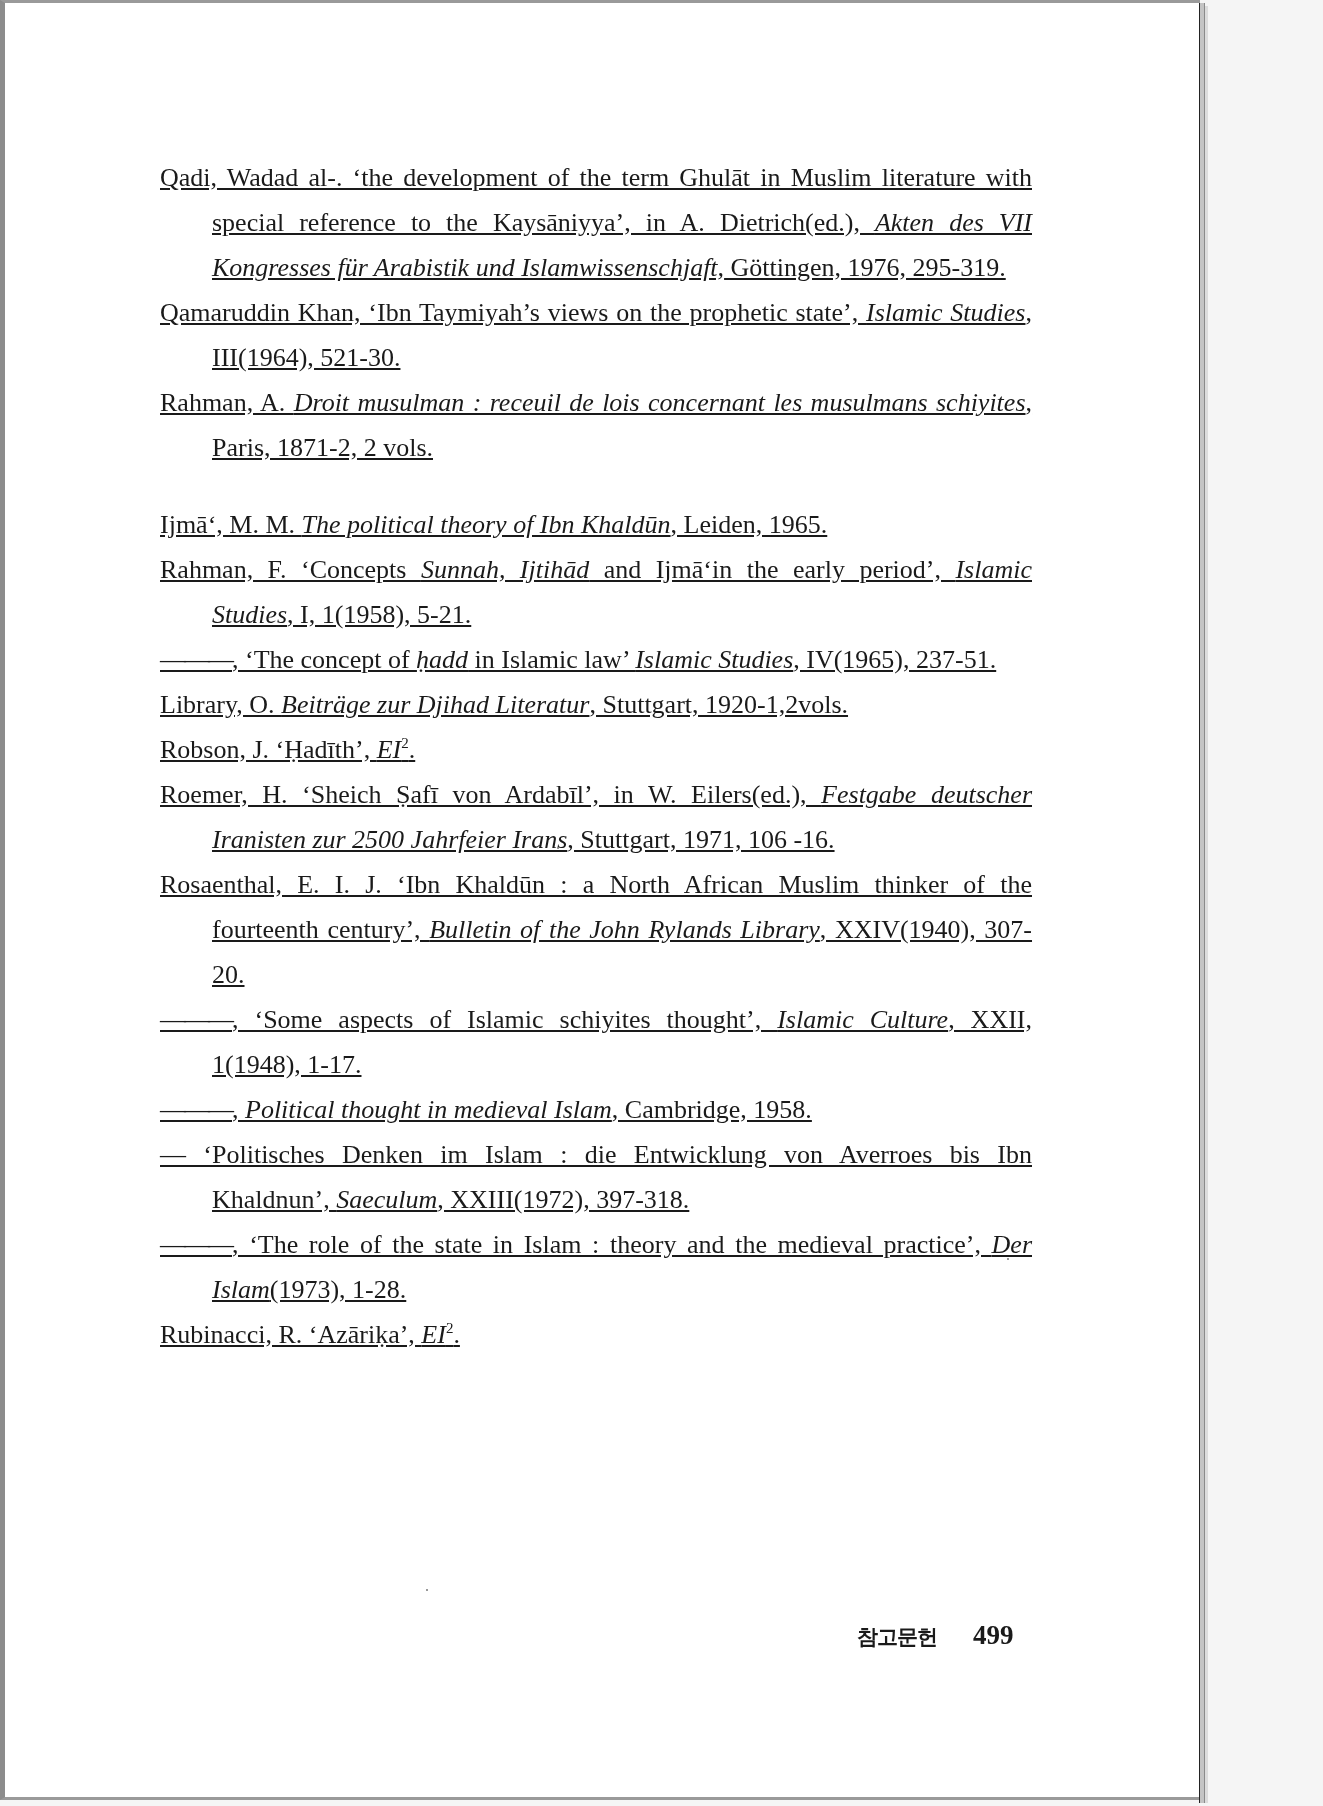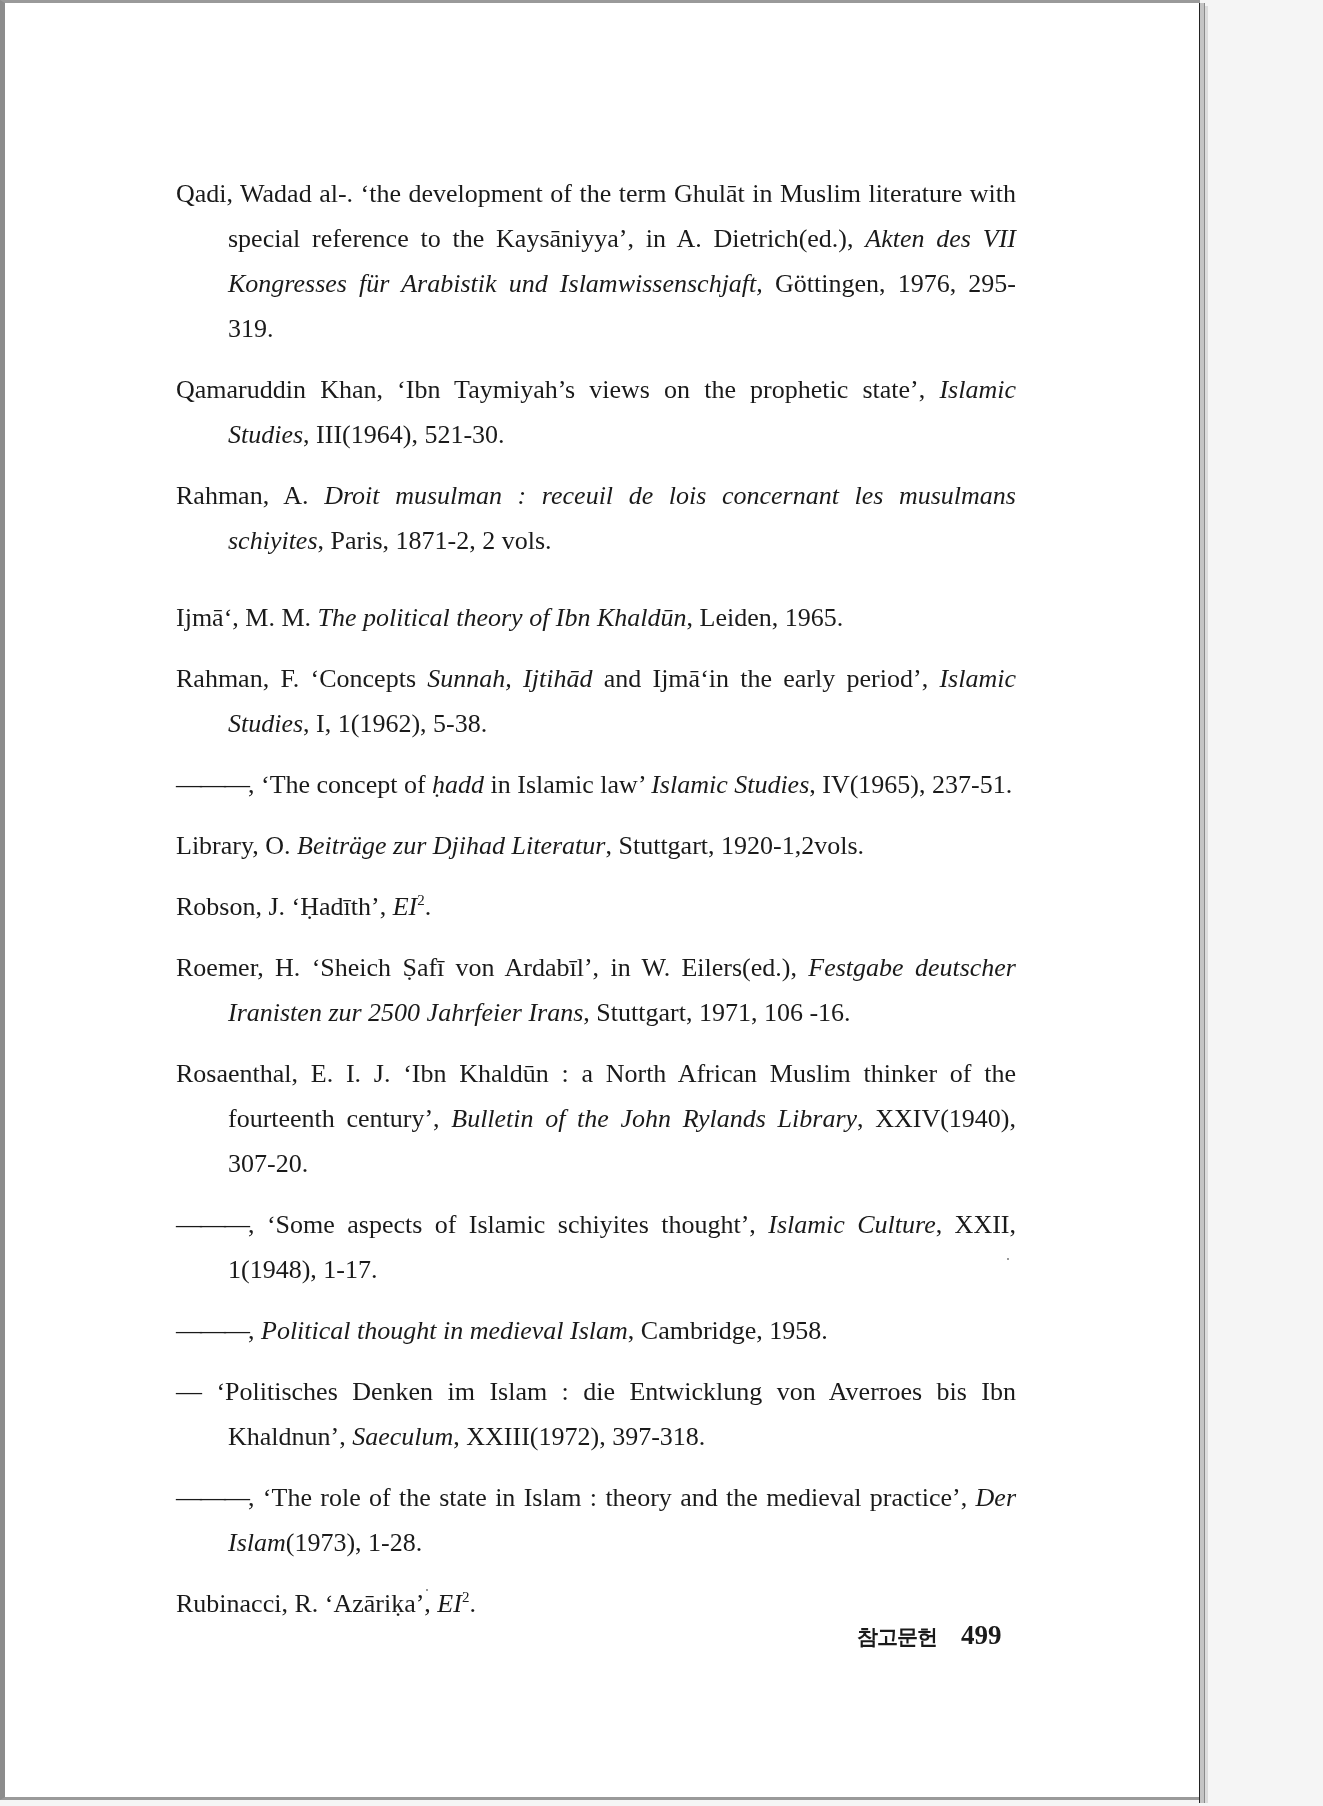--- a/index.html
+++ b/index.html
@@ -37,57 +37,58 @@
   }
   .biblio {
     position: absolute;
     left: 160px; top: 155px;
     width: 872px;
     color: #1a1a1a;
     font-size: 26px;
     line-height: 45px;
   }
   .entry {
-    margin: 16px;
+    margin: 0;
     padding-left: 52px;
     text-indent: -52px;
     text-align: justify;
     text-align-last: left;
+    text-decoration: underline;
   }
   .entry.gap-before { margin-top: 32px; }
   .entry .it { font-style: italic; }
   .entry .sup { font-size: 15px; vertical-align: 10px; line-height: 0; }
   .dash { letter-spacing: -2px; }
   .footer {
     position: absolute;
     left: 857px; top: 1620px;
     font-size: 27px;
     font-weight: bold;
     color: #1a1a1a;
     white-space: nowrap;
   }
   .footer .title { font-family: Liberation Serif, serif; font-size: 21px; letter-spacing: -1px; }
-  .footer .num { margin-left: 24px; font-family: "Liberation Serif", serif; }
+  .footer .num { margin-left: 36px; font-family: "Liberation Serif", serif; }
   .speck {
     position: absolute; width: 2px; height: 2px; background: #777; border-radius: 1px;
   }
 </style>
 </head>
 <body>
 
 <div class="page"></div>
 <div class="page-edge"></div>
 <div class="page-edge-shadow"></div>
 
 <div class="biblio" id="biblio">
     <p class="entry"><span>Qadi, Wadad al-. ‘the development of the term Ghulāt in Muslim literature with special reference to the Kaysāniyya’, in A. Dietrich(ed.), </span><span class="it">Akten des VII Kongresses für Arabistik und Islamwissenschjaft,</span><span> Göttingen, 1976, 295-319.</span></p>
     <p class="entry"><span>Qamaruddin Khan, ‘Ibn Taymiyah’s views on the prophetic state’, </span><span class="it">Islamic Studies</span><span>, III(1964), 521-30.</span></p>
     <p class="entry"><span>Rahman, A. </span><span class="it">Droit musulman : receuil de lois concernant les musulmans schiyites</span><span>, Paris, 1871-2, 2 vols.</span></p>
     <p class="entry gap-before"><span>Ijmā‘, M. M. </span><span class="it">The political theory of Ibn Khaldūn</span><span>, Leiden, 1965.</span></p>
-    <p class="entry"><span>Rahman, F. ‘Concepts </span><span class="it">Sunnah, Ijtihād</span><span> and Ijmā‘in the early period’, </span><span class="it">Islamic Studies</span><span>, I, 1(1962), 5-38.</span></p>
+    <p class="entry"><span>Rahman, F. ‘Concepts </span><span class="it">Sunnah, Ijtihād</span><span> and Ijmā‘in the early period’, </span><span class="it">Islamic Studies</span><span>, I, 1(1958), 5-21.</span></p>
     <p class="entry"><span class="dash">———</span><span>, ‘The concept of </span><span class="it">ḥadd</span><span> in Islamic law’ </span><span class="it">Islamic Studies</span><span>, IV(1965), 237-51.</span></p>
     <p class="entry"><span>Library, O. </span><span class="it">Beiträge zur Djihad Literatur</span><span>, Stuttgart, 1920-1,2vols.</span></p>
     <p class="entry"><span>Robson, J. ‘Ḥadīth’, </span><span class="it">EI</span><span class="sup">2</span><span>.</span></p>
     <p class="entry"><span>Roemer, H. ‘Sheich Ṣafī von Ardabīl’, in W. Eilers(ed.), </span><span class="it">Festgabe deutscher Iranisten zur 2500 Jahrfeier Irans</span><span>, Stuttgart, 1971, 106 -16.</span></p>
     <p class="entry"><span>Rosaenthal, E. I. J. ‘Ibn Khaldūn : a North African Muslim thinker of the fourteenth century’, </span><span class="it">Bulletin of the John Rylands Library</span><span>, XXIV(1940), 307-20.</span></p>
     <p class="entry"><span class="dash">———</span><span>, ‘Some aspects of Islamic schiyites thought’, </span><span class="it">Islamic Culture</span><span>, XXII, 1(1948), 1-17.</span></p>
     <p class="entry"><span class="dash">———</span><span>, </span><span class="it">Political thought in medieval Islam</span><span>, Cambridge, 1958.</span></p>
     <p class="entry"><span>— ‘Politisches Denken im Islam : die Entwicklung von Averroes bis Ibn Khaldnun’, </span><span class="it">Saeculum</span><span>, XXIII(1972), 397-318.</span></p>
     <p class="entry"><span class="dash">———</span><span>, ‘The role of the state in Islam : theory and the medieval practice’, </span><span class="it">Der Islam</span><span>(1973), 1-28.</span></p>
     <p class="entry"><span>Rubinacci, R. ‘Azāriḳa’, </span><span class="it">EI</span><span class="sup">2</span><span>.</span></p>

